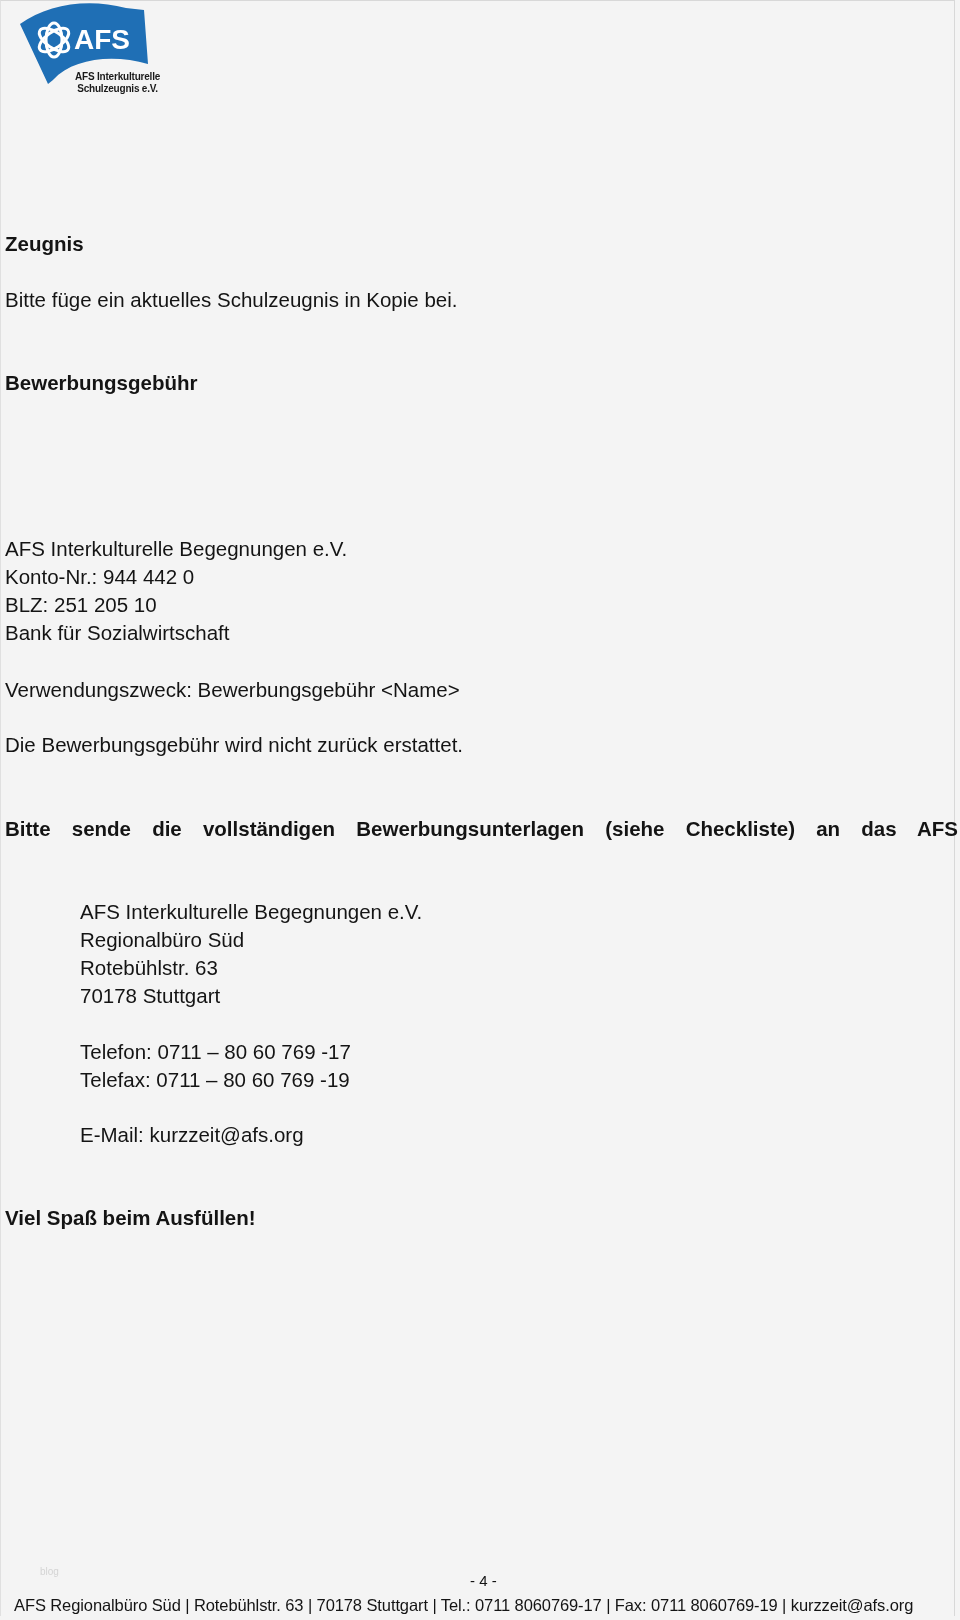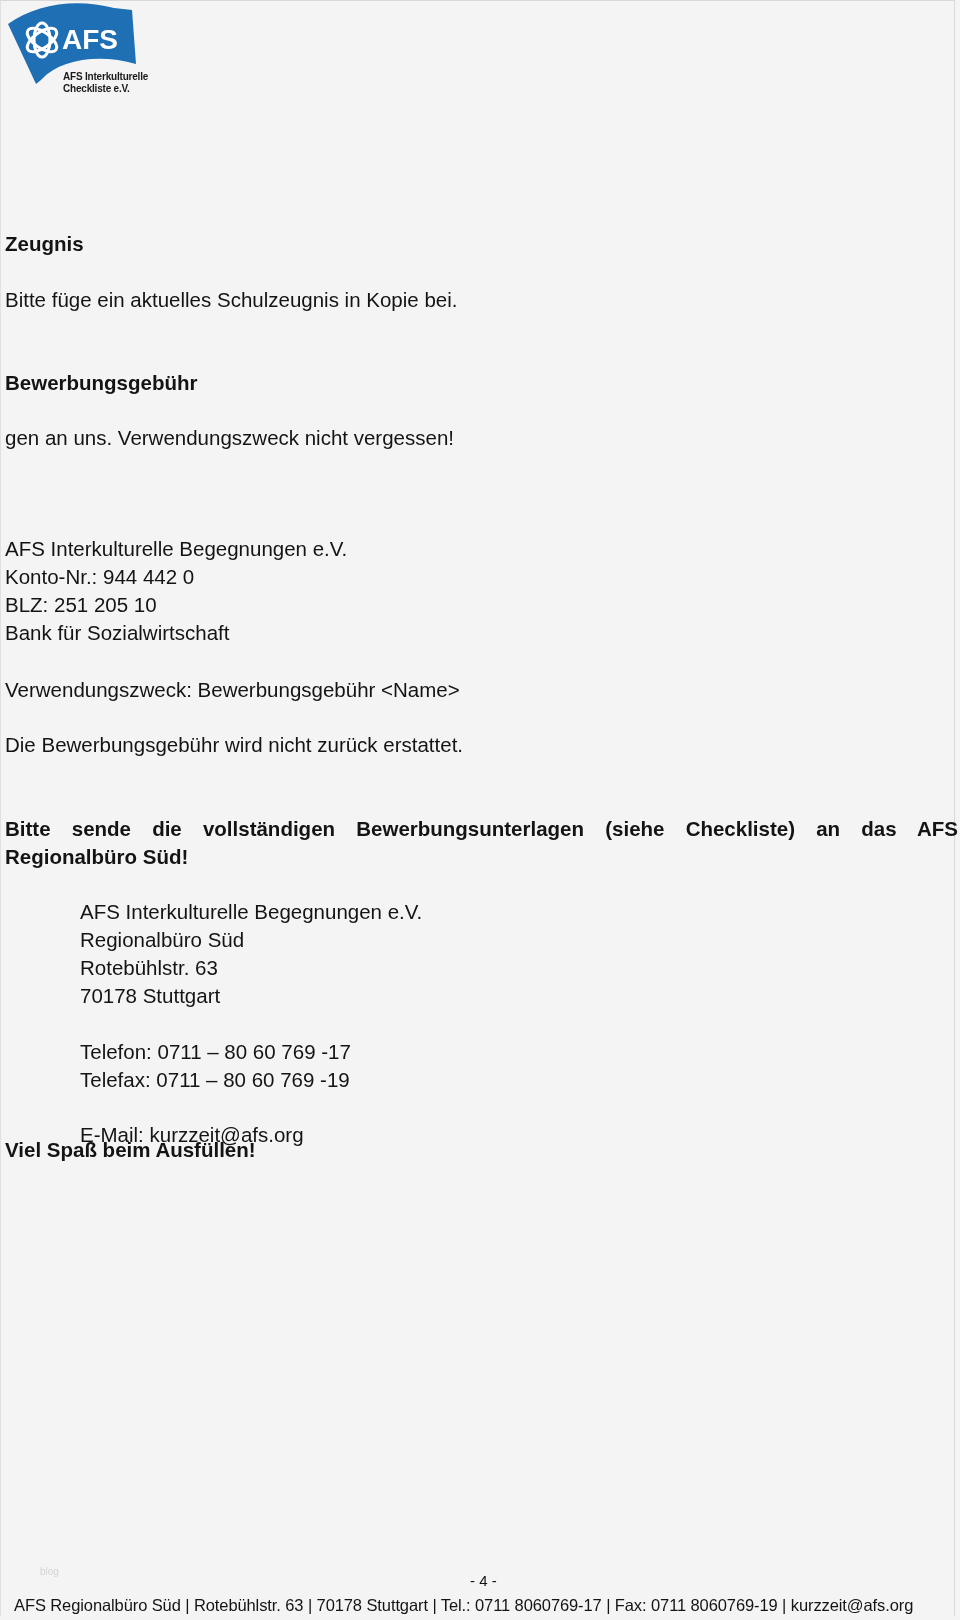--- a/index.html
+++ b/index.html
@@ -7,21 +7,21 @@
       width:960px; height:1620px; position:relative; overflow:hidden;
       background:#f4f4f4;
       font-family:"Liberation Sans", sans-serif;
       color:#141414;
     }
     .page-frame {
       position:absolute; left:0; top:0; width:955px; height:1616px;
       border-top:1px solid #d8d8d8; border-right:1px solid #d8d8d8; border-left:1px solid #e0e0e0;
       box-sizing:border-box;
     }
-    .logo { position:absolute; left:6px; top:2px; width:160px; height:96px; }
+    .logo { position:absolute; left:18px; top:2px; width:160px; height:96px;text-align:center; }
     .logo-flag { position:absolute; left:0; top:0; }
     .logo-text {
       position:absolute; left:57px; top:69px;
       font-weight:bold; font-size:10px; line-height:12px; color:#1a1a1a;
       letter-spacing:-0.2px;
     }
     .logo-text div { white-space:nowrap; }
     .t { position:absolute; left:5px; font-size:20.5px; line-height:28px; white-space:nowrap; }
     .b { font-weight:bold; }
     .just {
@@ -49,51 +49,49 @@
     <path d="M2 22 C 30 2, 70 -4, 108 6 L 126 8 L 130 62 C 95 52, 55 56, 35 78 L 30 82 Z" fill="#1f6fb5"></path>
     <g fill="none" stroke="#ffffff" stroke-width="3">
       <ellipse cx="36" cy="38" rx="17" ry="8" transform="rotate(35 36 38)"></ellipse>
       <ellipse cx="36" cy="38" rx="17" ry="8" transform="rotate(-35 36 38)"></ellipse>
       <ellipse cx="36" cy="38" rx="17" ry="8" transform="rotate(90 36 38)"></ellipse>
     </g>
     <text x="56" y="47" font-family="Liberation Sans, sans-serif" font-weight="bold" font-size="28" fill="#ffffff">AFS</text>
   </svg>
   <div class="logo-text">
     <div>AFS Interkulturelle</div>
-    <div>Checkliste e.V.</div>
+    <div>Schulzeugnis e.V.</div>
   </div>
 </div>
 
 <div class="t b" style="top:230px">Zeugnis</div>
 <div class="t" style="top:286px">Bitte füge ein aktuelles Schulzeugnis in Kopie bei.</div>
 
 <div class="t b" style="top:369px">Bewerbungsgebühr</div>
 <div class="just" style="top:424px">
-  <span class="line last">gen an uns. Verwendungszweck nicht vergessen!</span>
 </div>
 
 <div class="t" style="top:535px">AFS Interkulturelle Begegnungen e.V.</div>
 <div class="t" style="top:563px">Konto-Nr.: 944 442 0</div>
 <div class="t" style="top:591px">BLZ: 251 205 10</div>
 <div class="t" style="top:619px">Bank für Sozialwirtschaft</div>
 
 <div class="t" style="top:676px"><span class="u">Verwendungszweck</span><span>: Bewerbungsgebühr &lt;Name&gt;</span></div>
 
 <div class="t" style="top:731px">Die Bewerbungsgebühr wird nicht zurück erstattet.</div>
 
 <div class="just b" style="top:815px">
   <span class="line">Bitte sende die vollständigen Bewerbungsunterlagen (siehe Checkliste) an das AFS</span>
-  <span class="line last">Regionalbüro Süd!</span>
 </div>
 
 <div class="t indent" style="top:898px">AFS Interkulturelle Begegnungen e.V.</div>
 <div class="t indent" style="top:926px">Regionalbüro Süd</div>
 <div class="t indent" style="top:954px">Rotebühlstr. 63</div>
 <div class="t indent" style="top:982px">70178 Stuttgart</div>
 <div class="t indent" style="top:1038px">Telefon: 0711 – 80 60 769 -17</div>
 <div class="t indent" style="top:1066px">Telefax: 0711 – 80 60 769 -19</div>
 <div class="t indent" style="top:1121px">E-Mail: kurzzeit@afs.org</div>
 
-<div class="t b" style="top:1136px">Viel Spaß beim Ausfüllen!</div>
+<div class="t b" style="top:1204px">Viel Spaß beim Ausfüllen!</div>
 
 <div class="watermark">blog</div>
 <div class="pagenum">- 4 -</div>
 <div class="footer">AFS Regionalbüro Süd | Rotebühlstr. 63 | 70178 Stuttgart | Tel.: 0711 8060769-17 | Fax: 0711 8060769-19 | kurzzeit@afs.org</div>
 
 </body></html>

